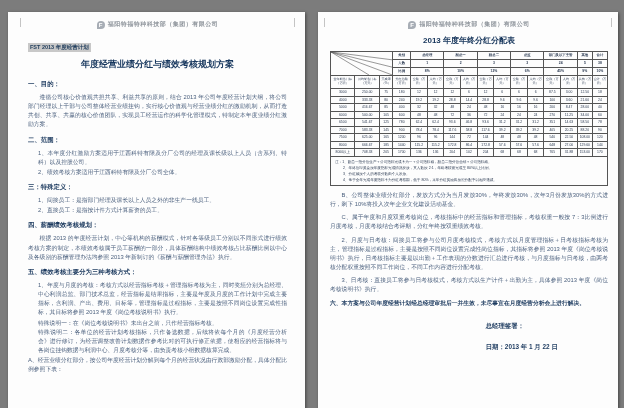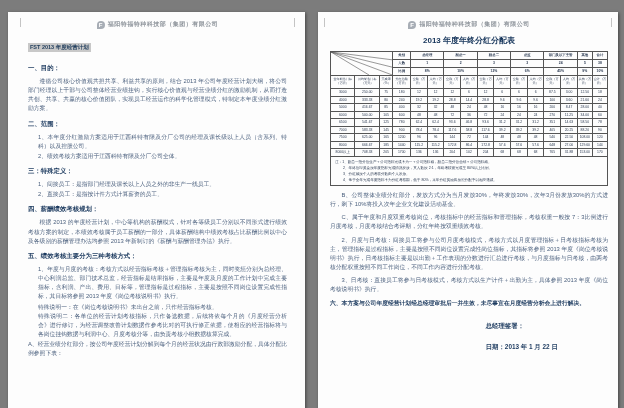--- a/index.html
+++ b/index.html
@@ -36,20 +36,21 @@
 
 <div class="page" id="page1">
   <div class="crop" style="left:12px"></div>
   <div class="crop" style="right:10px"></div>
 
   <div class="company">
     <span class="logo">F</span><span>福阳特福特种科技部（集团）有限公司</span>
   </div>
 
   <div class="tag">FST 2013 年度经营计划</div>
+  <div class="doc-title">年度经营业绩分红与绩效考核规划方案</div>
 
   <div class="h">一、目的：</div>
   <div class="p">遵循公司核心价值观共担共享、利益共享的原则，结合 2013 年公司年度经营计划大纲，将公司部门经理以上干部与公司整体经营业绩挂钩，实行核心价值观与经营业绩分红的激励机制，从而打造共创、共享、共赢的核心价值团队，实现员工经营运作的科学化管理模式，特制定本年度业绩分红激励方案。</div>
 
   <div class="h">二、范围：</div>
   <div class="li">1、本年度分红激励方案适用于江西科特有限及分厂公司的经理及课长级以上人员（含系列、特科）以及控股公司。</div>
   <div class="li">2、绩效考核方案适用于江西科特有限及分厂公司全体。</div>
 
   <div class="h">三：特殊定义：</div>
   <div class="li">1、间接员工：是指部门经理及课长以上人员之外的非生产一线员工。</div>

